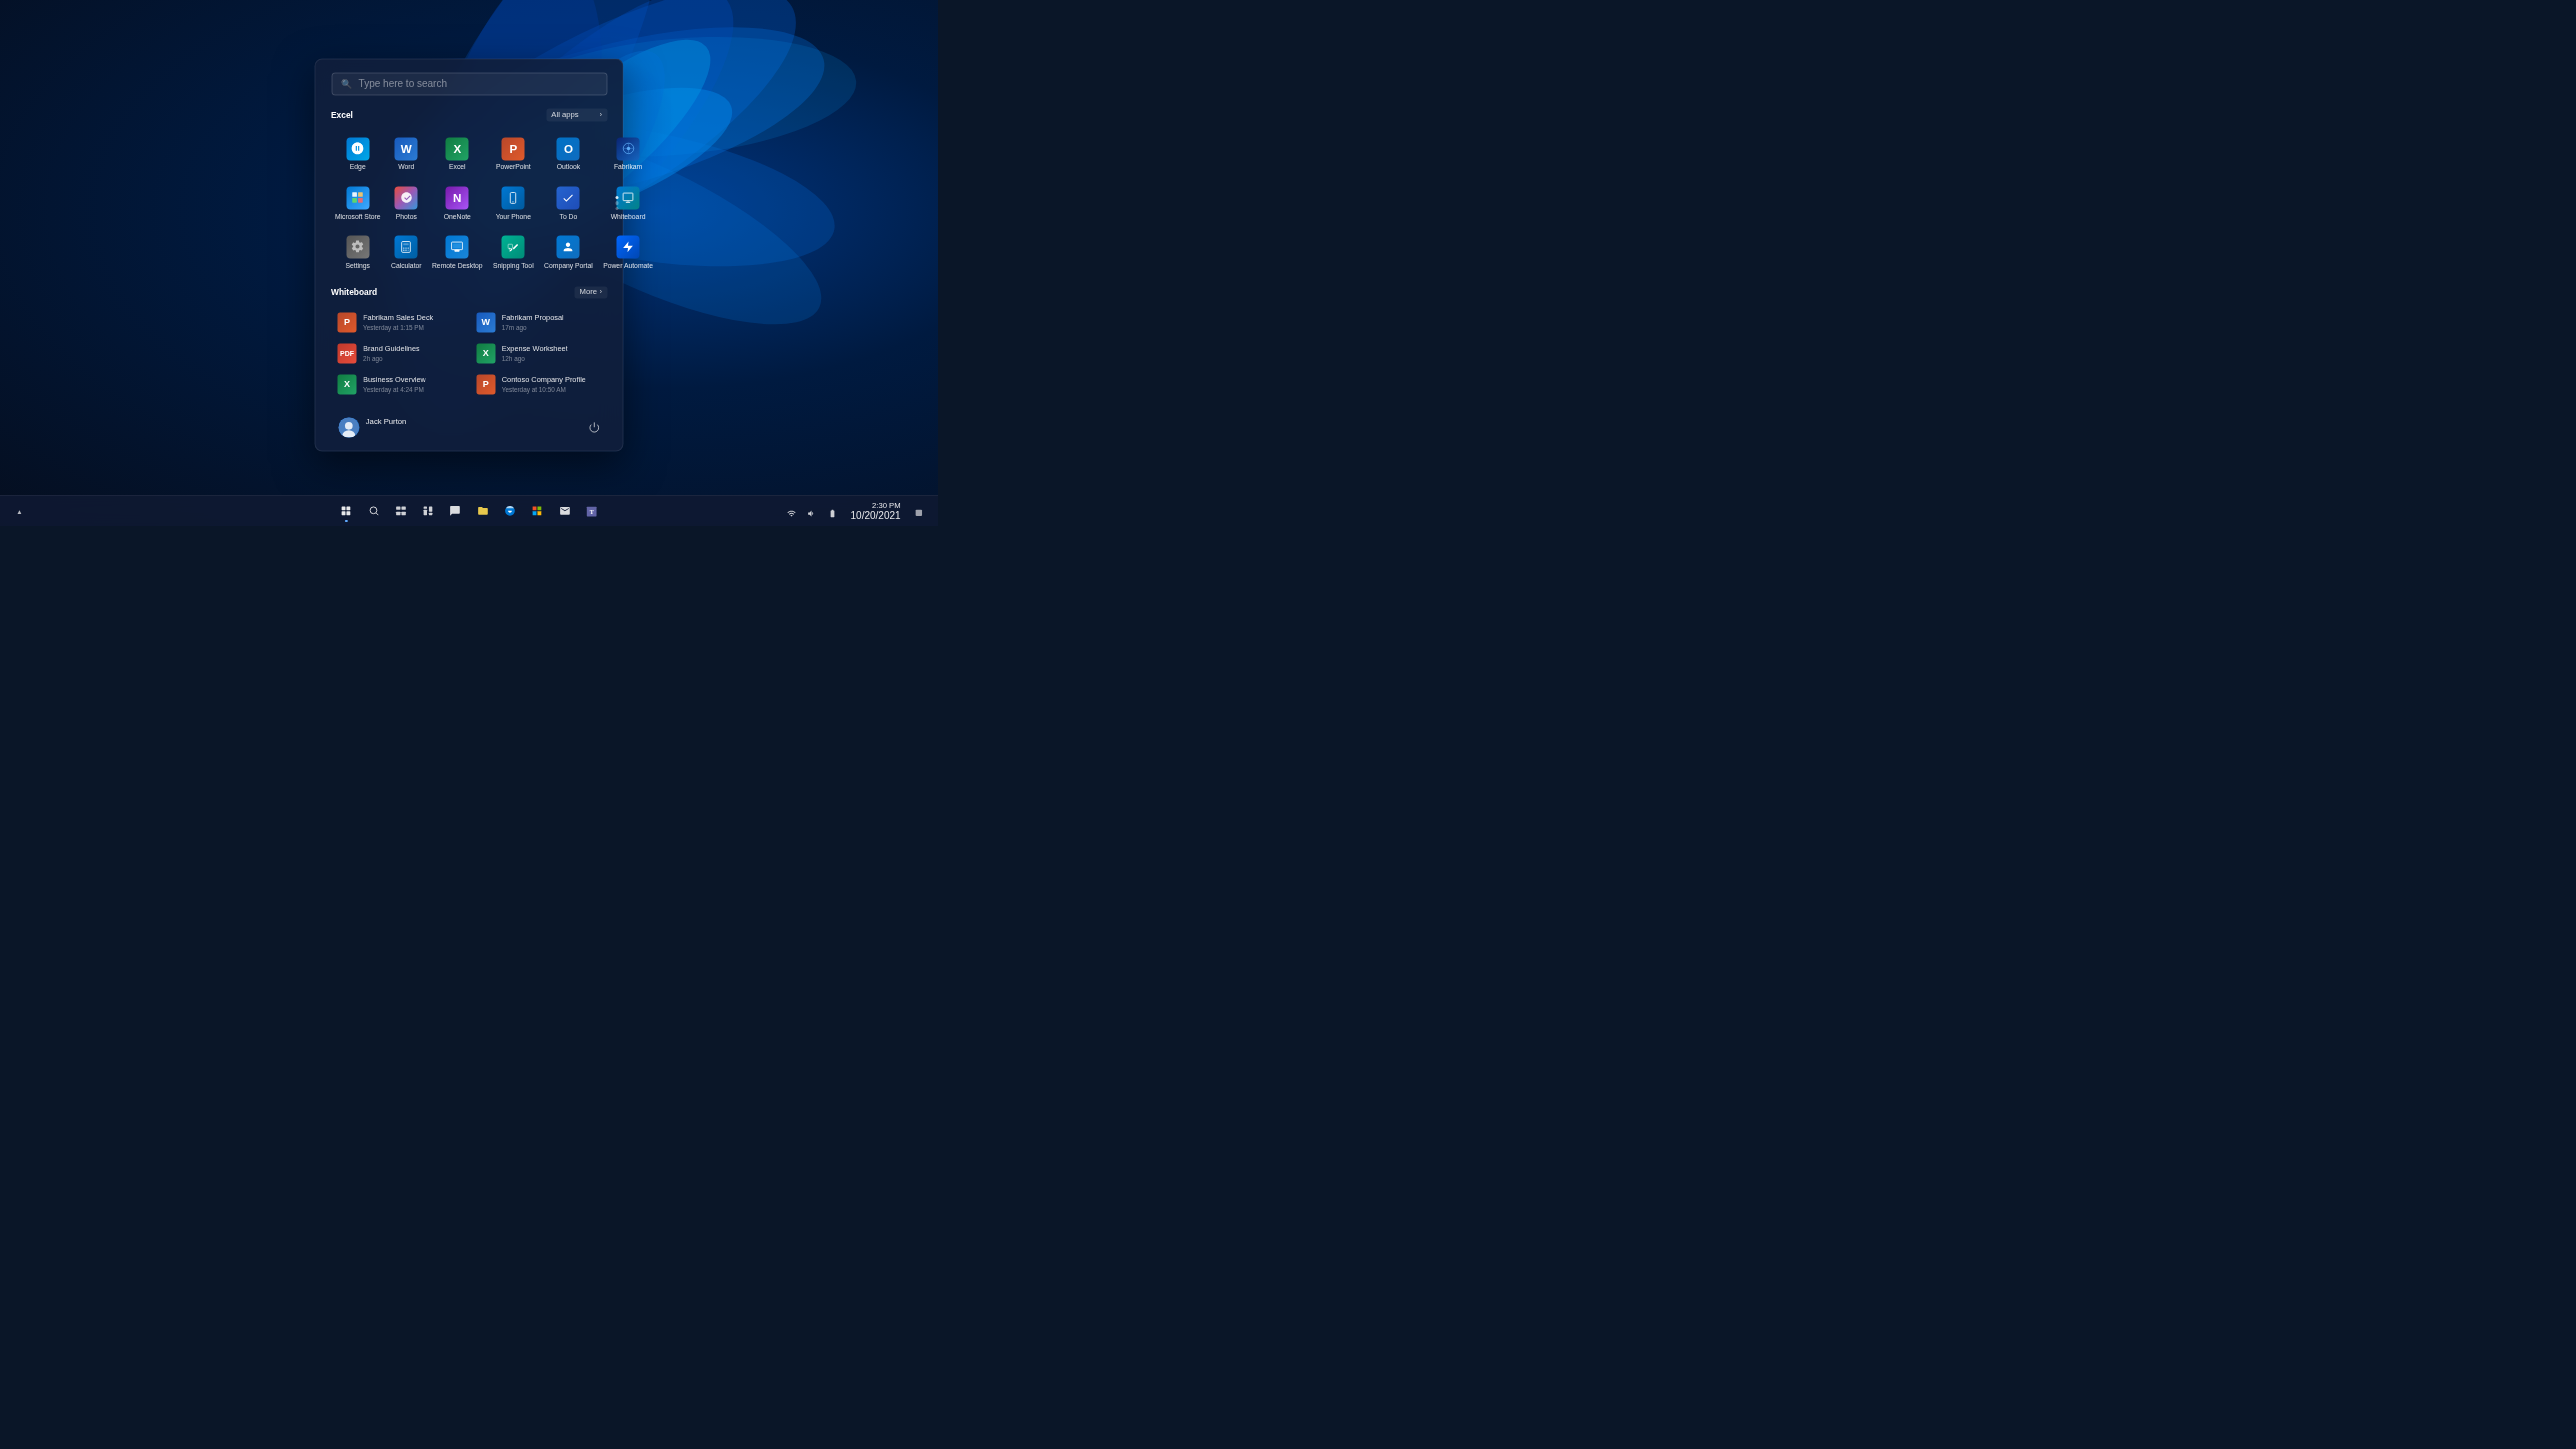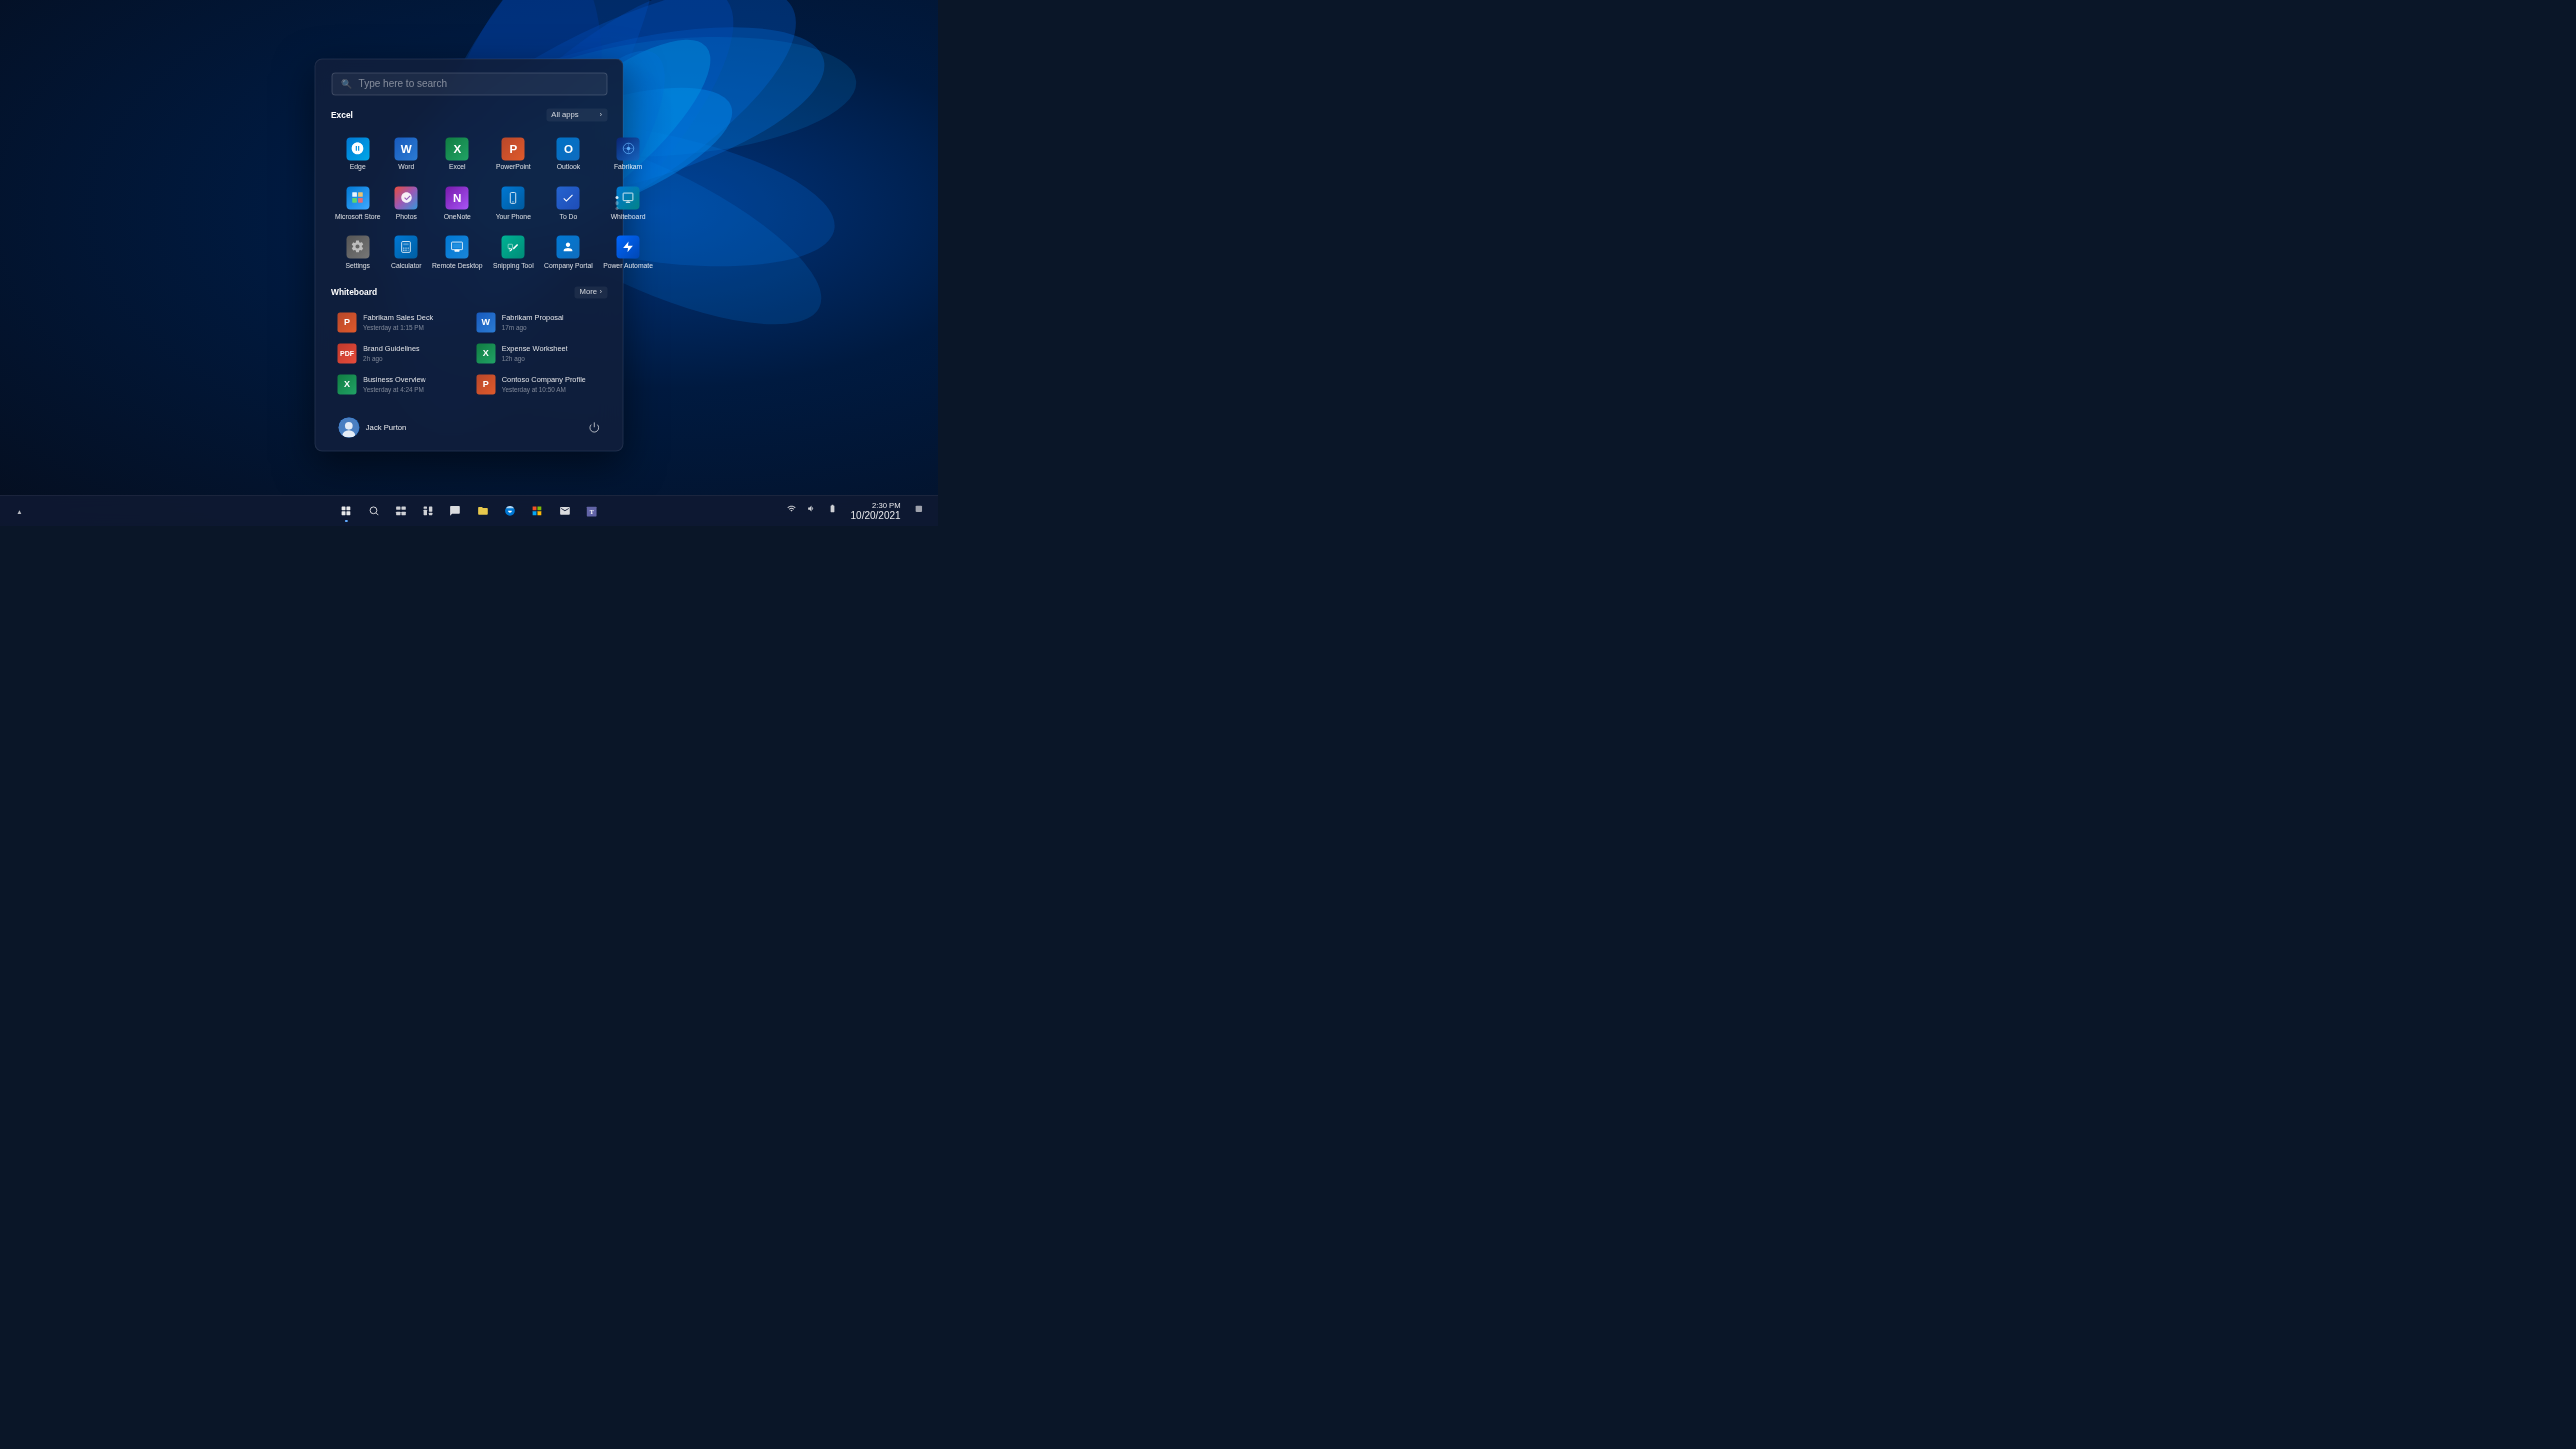--- a/index.html
+++ b/index.html
@@ -213,21 +213,20 @@
     .user-bar {
       display: flex;
       align-items: center;
       justify-content: space-between;
       padding: 9px 2.6px 10.3px;
       margin-top: 6.4px;
     }
 
     .user-info {
       display: flex;
-      align-items: center;
       gap: 6.4px;
       cursor: pointer;
       padding: 2.6px 5.2px;
       border-radius: 2.6px;
     }
 
     .avatar {
       width: 20.6px;
       height: 20.6px;
       border-radius: 50%;
@@ -284,21 +283,21 @@
       position: absolute;
       left: 50%;
       transform: translateX(-50%);
       display: flex;
       align-items: center;
       gap: 1.3px;
     }
 
     .taskbar-right {
       display: flex;
-      align-items: flex-start;
+      align-items: flex-end;
       gap: 5.2px;
       margin-left: auto;
     }
 
     .taskbar-icon {
       width: 26px;
       height: 26px;
       display: flex;
       align-items: center;
       justify-content: center;

